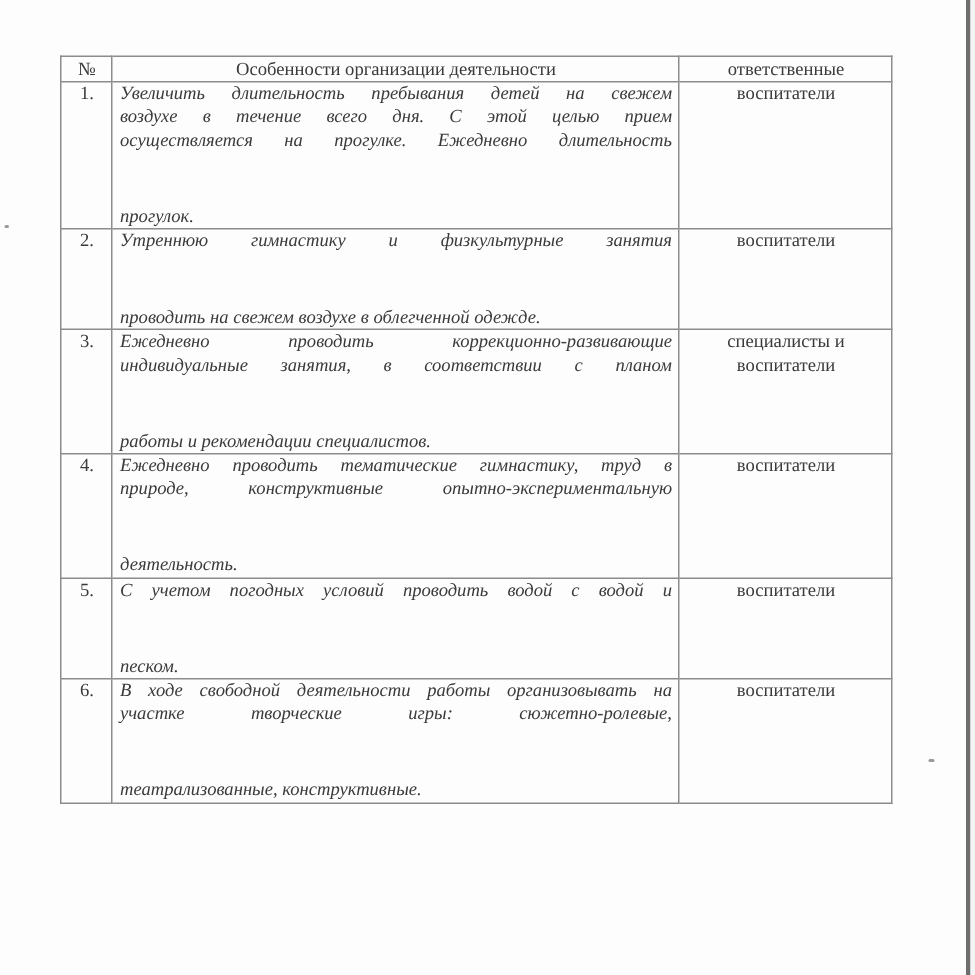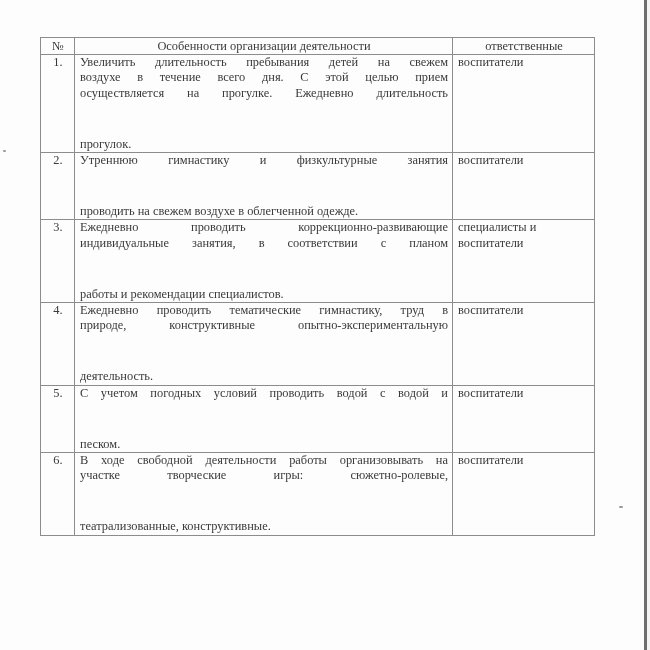--- a/index.html
+++ b/index.html
@@ -68,27 +68,28 @@
       padding-left: 2px;
       padding-right: 2px;
     }
     td.desc {
       text-align: justify;
       text-align-last: left;
       padding-top: 1px;
       padding-bottom: 1px;
     }
     td.resp {
-      text-align: left;
+      text-align: center;
       padding-top: 1px;
     }
     .line {
       display: block;
       text-align: justify;
       text-align-last: justify;
+      font-style: italic;
     }
     .line.last {
       text-align-last: left;
       margin-top: 36px;
     }
   </style>
 </head>
 <body>
 
 <div class="page">

